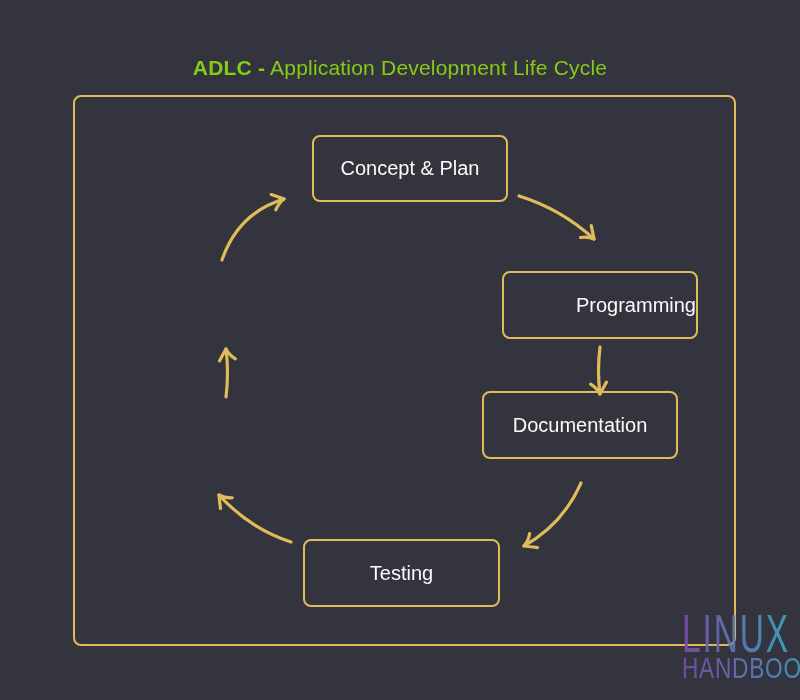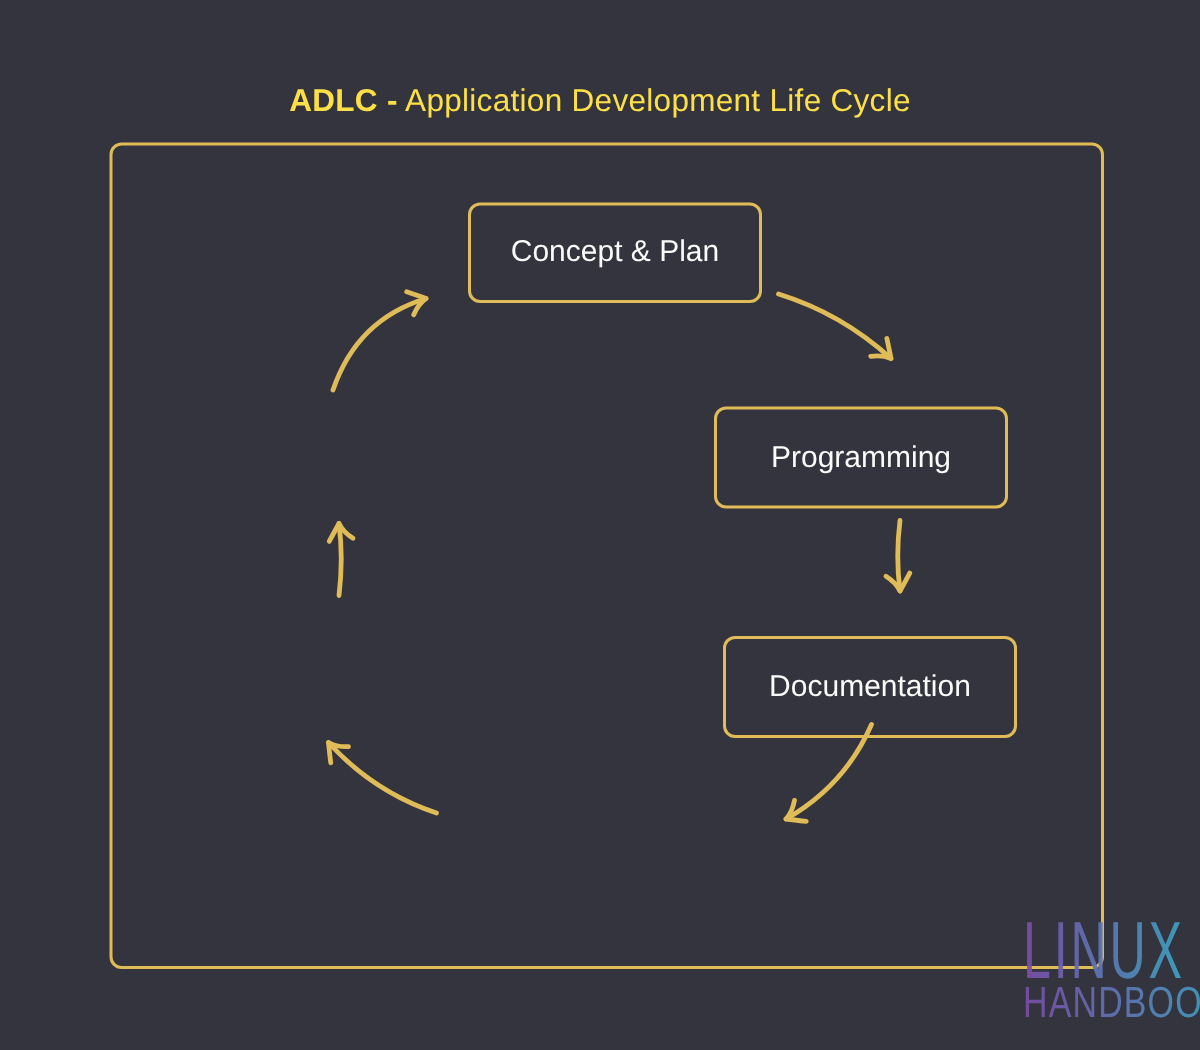--- a/index.html
+++ b/index.html
@@ -3,35 +3,35 @@
 <meta charset="utf-8">
 <style>
   html,body{margin:0;padding:0;background:#222;}
   #stage{
     position:relative;width:800px;height:700px;overflow:hidden;
     background:#34343E;
     font-family:"Liberation Sans", sans-serif;
   }
   .title{
     position:absolute;left:0;top:56px;width:800px;text-align:center;
-    font-size:21px;color:#fde047;letter-spacing:.2px;
+    font-size:21px;color:#84cc16;letter-spacing:.2px;
   }
   .title .abbr{font-weight:700;}
   .frame{
     position:absolute;left:73px;top:95px;width:659px;height:547px;
     border:2px solid #E0BC58;border-radius:8px;
   }
   .node{
     position:absolute;border:2px solid #E0BC58;border-radius:8px;
     display:flex;align-items:center;justify-content:center;text-align:center;
     color:#FAFAF8;font-size:20px;line-height:1.55;background:transparent;
   }
   #node-concept-plan       {left:312px;top:135px;width:192px;height:63px;}
-  #node-programming        {left:476px;top:271px;width:192px;height:64px;}
-  #node-documentation      {left:482px;top:424px;width:192px;height:64px;text-align:center;}
+  #node-programming        {left:502px;top:271px;width:192px;height:64px;justify-content:flex-end;}
+  #node-documentation      {left:482px;top:391px;width:192px;height:64px;text-align:center;}
   #node-testing            {left:303px;top:539px;width:193px;height:64px;}
   #node-bug-fixing         {left:128px;top:404px;width:194px;height:64px;}
   #node-development-release{left:128px;top:272px;width:194px;height:62px;}
   #node-development-release .node-label{max-width:150px;}
   svg.arrows{position:absolute;left:0;top:0;pointer-events:none;}
   .watermark-svg{position:absolute;left:653px;top:600px;opacity:.92;}
 </style>
 </head>
 <body>
 
@@ -44,20 +44,23 @@
   <div class="frame"></div>
 
   <div class="node" id="node-concept-plan">
     <span class="node-label">Concept &amp; Plan</span>
   </div>
   <div class="node" id="node-programming">
     <span class="node-label">Programming</span>
   </div>
   <div class="node" id="node-documentation">
     <span class="node-label">Documentation</span>
+  </div>
+  <div class="node" id="node-testing">
+    <span class="node-label">Testing</span>
   </div>
 
   <svg class="arrows" width="800" height="700" viewBox="0 0 800 700">
     <defs>
       <marker id="ah" markerUnits="userSpaceOnUse" markerWidth="30" markerHeight="30" refX="0" refY="0" orient="auto" viewBox="-15 -15 30 30">
         <path d="M-11,-8 Q-4,-3 0,0 Q-6,2 -11,8" fill="none" stroke="#E0BC58" stroke-width="3.2" stroke-linecap="round" stroke-linejoin="round"></path>
       </marker>
     </defs>
     <g fill="none" stroke="#E0BC58" stroke-width="3.2" stroke-linecap="round">
       <path d="M519,196 Q561,209 594,239" marker-end="url(#ah)"></path>

